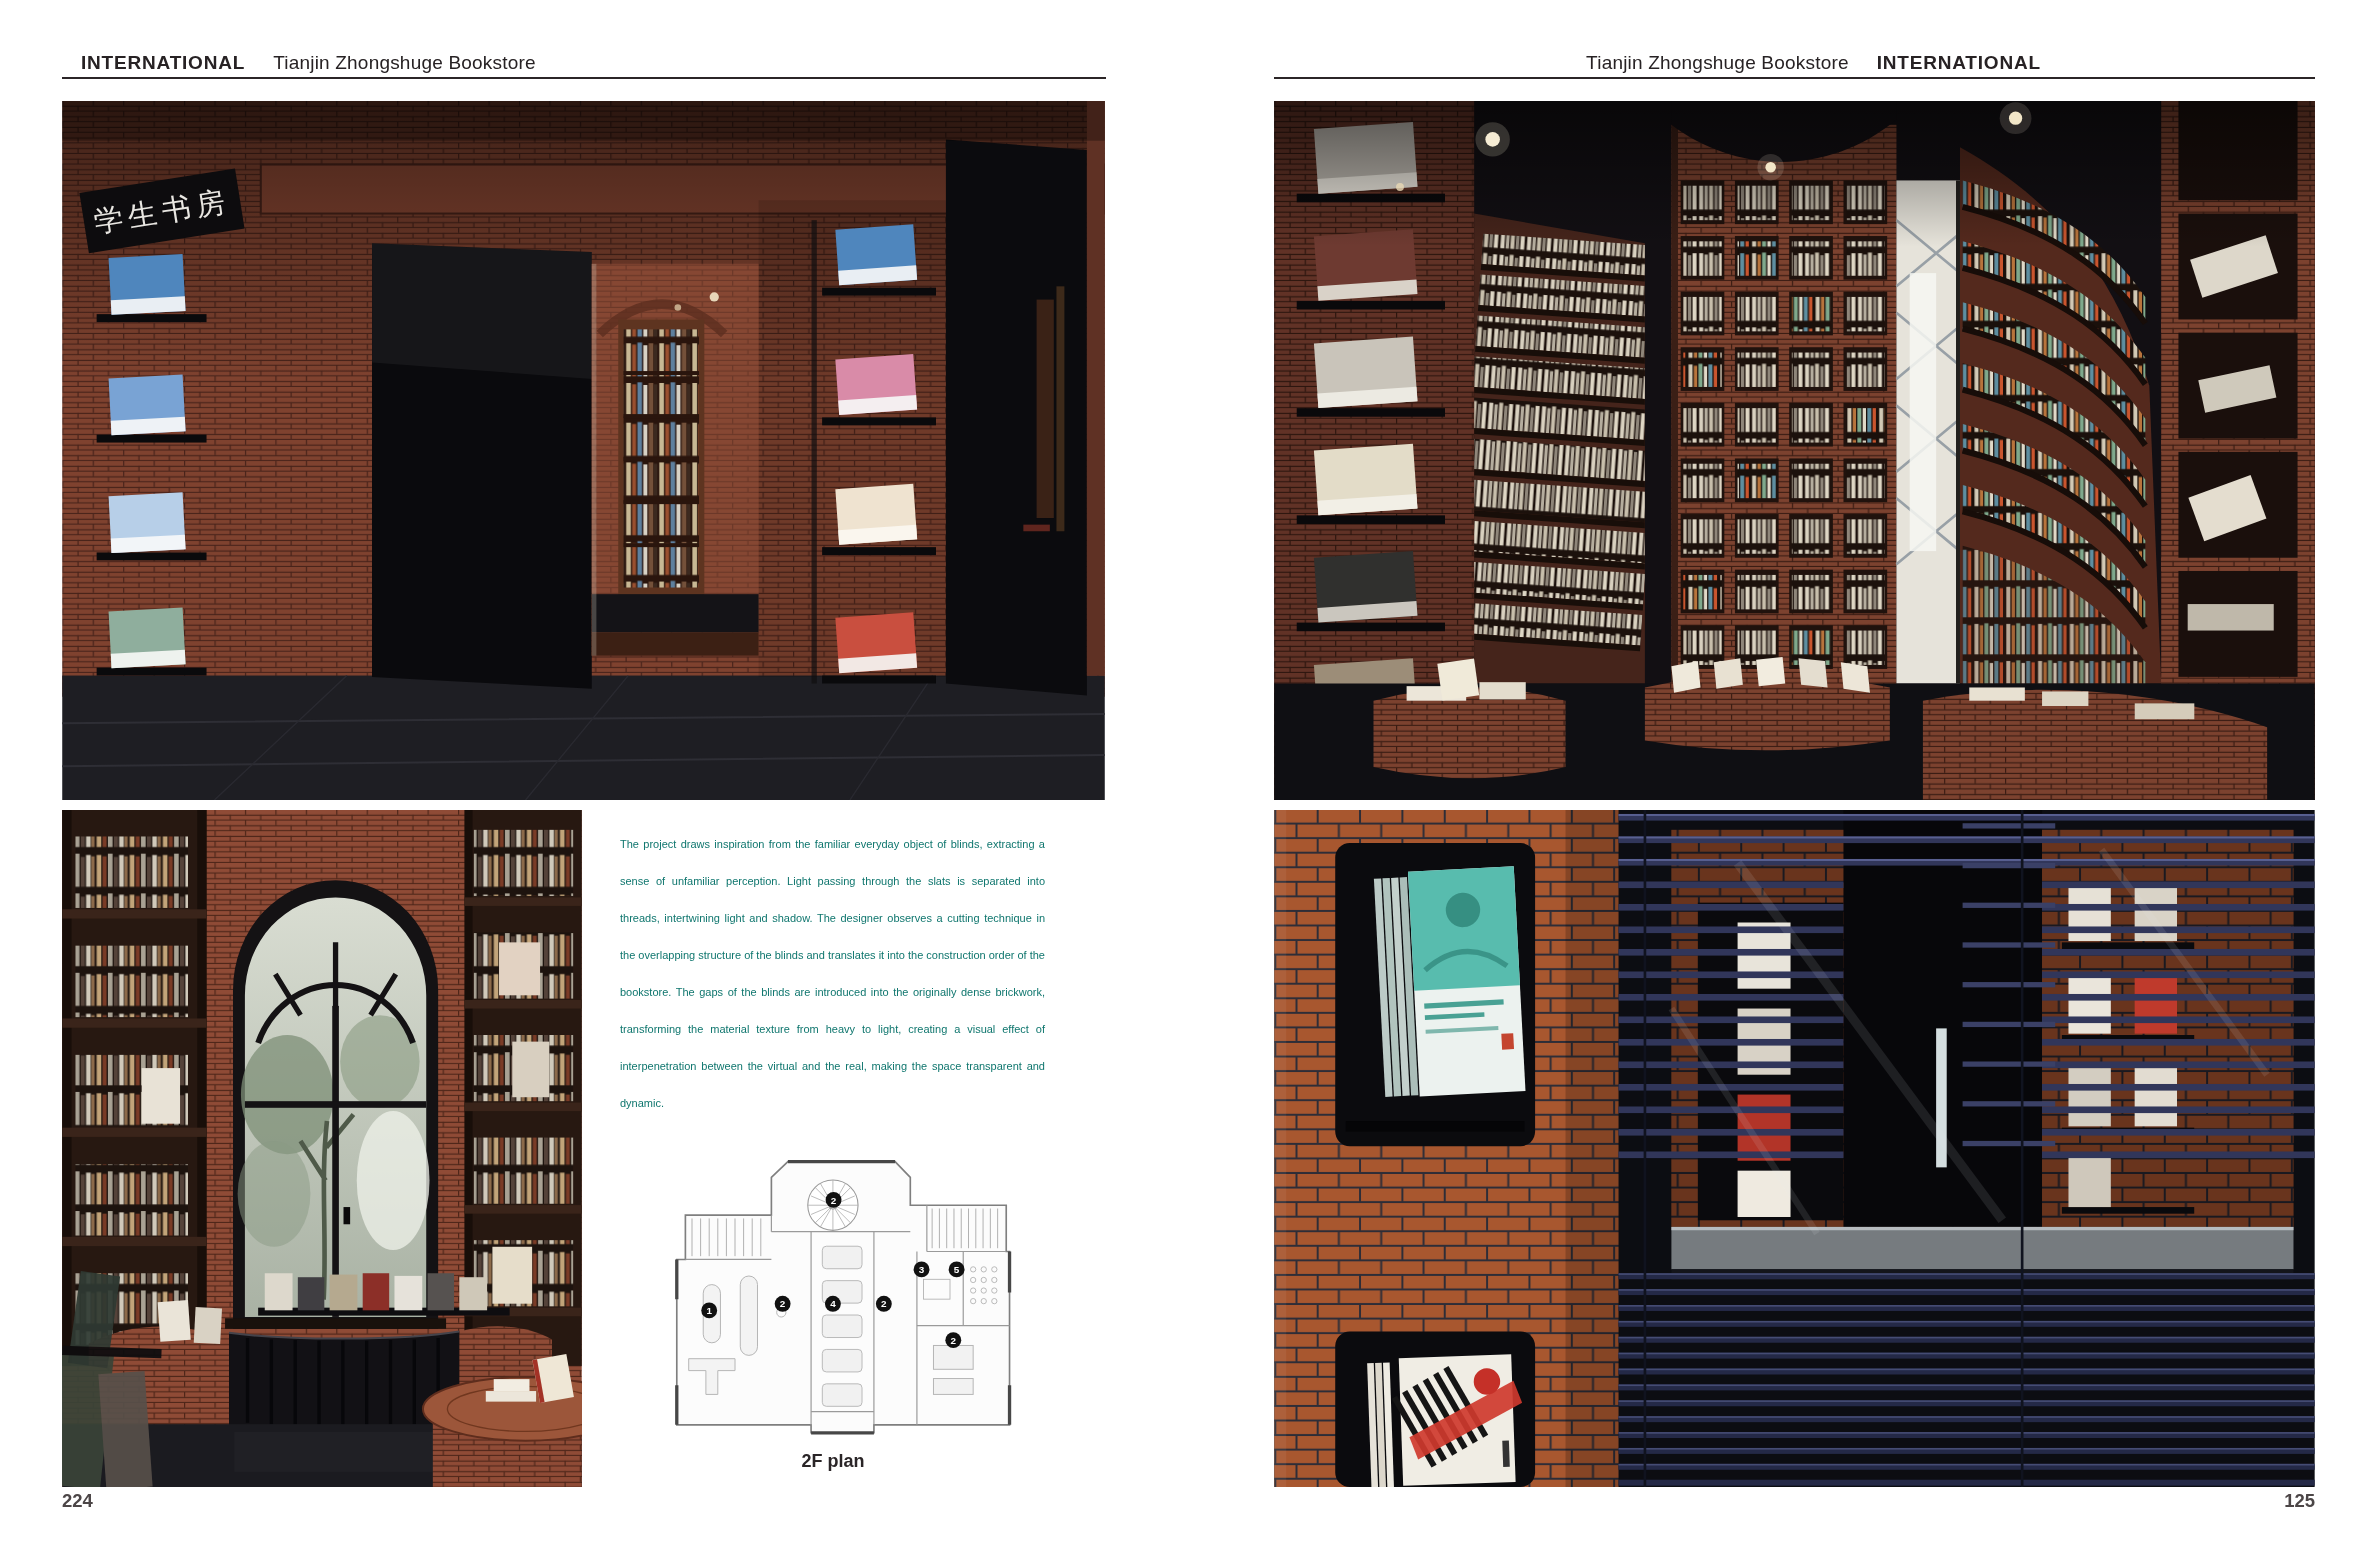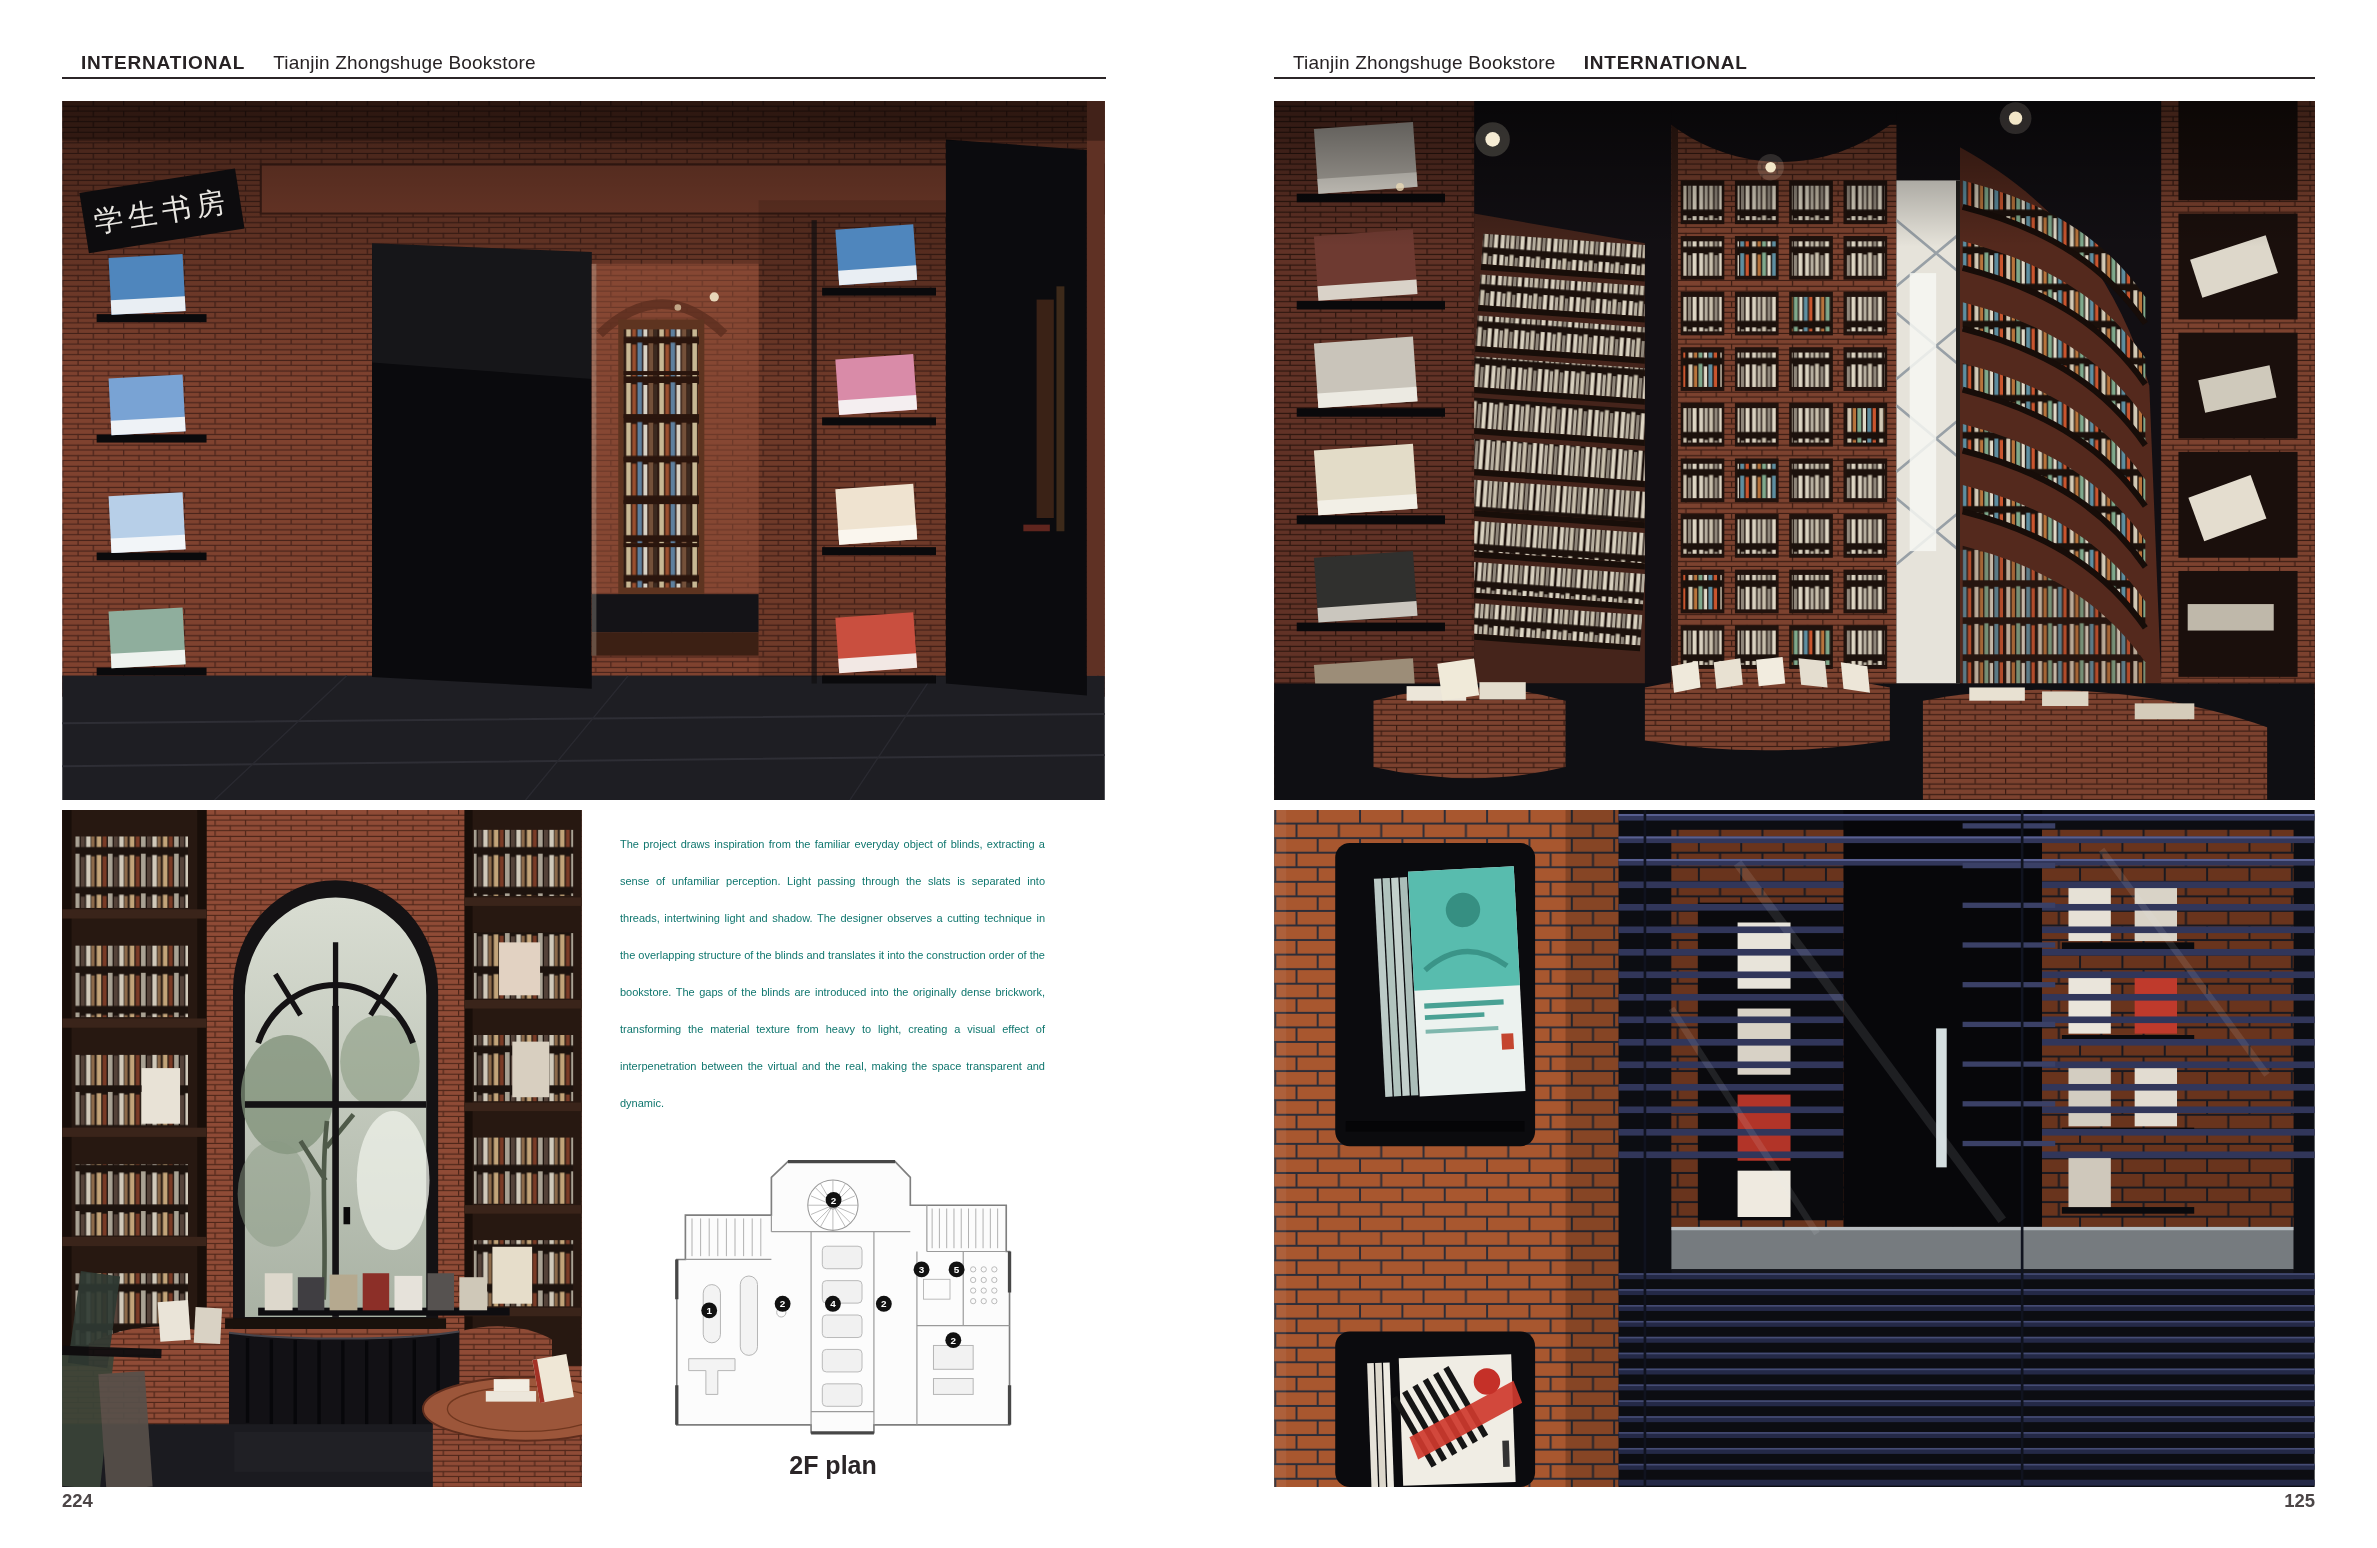--- a/index.html
+++ b/index.html
@@ -5,28 +5,28 @@
   html,body{margin:0;padding:0;}
   body{
     width:2377px;height:1549px;position:relative;background:#ffffff;
     font-family:"Liberation Sans",sans-serif;overflow:hidden;
   }
   .abs{position:absolute;}
   .hdr{font-size:19px;color:#272224;white-space:nowrap;letter-spacing:0.2px;margin-left:19px;}
   .hdr .sect{font-weight:700;letter-spacing:0.8px;}
   .hdr .ttl{font-weight:400;}
   .hdr-left .ttl{margin-left:28px;}
-  .hdr-right{text-align:left;}
+  .hdr-right{text-align:center;}
   .hdr-right .sect{margin-left:28px;}
   .rule{height:2px;background:#2b2527;}
   .bodytext{
     width:425px;font-size:11px;line-height:37px;text-align:justify;
     color:#0f766e;
   }
-  .caption{width:404px;text-align:center;font-size:25px;font-weight:700;color:#2a2527;}
+  .caption{width:404px;text-align:center;font-size:18px;font-weight:700;color:#2a2527;}
   .pagenum{font-size:18.5px;font-weight:700;color:#4c4647;}
   .pn-right{width:1041px;text-align:right;}
   svg{display:block;}
 </style>
 </head>
 <body>
 
 <div class="abs hdr hdr-left" style="left:62px;top:52px;">
   <span class="sect">INTERNATIONAL</span><span class="ttl">Tianjin Zhongshuge Bookstore</span>
 </div>

